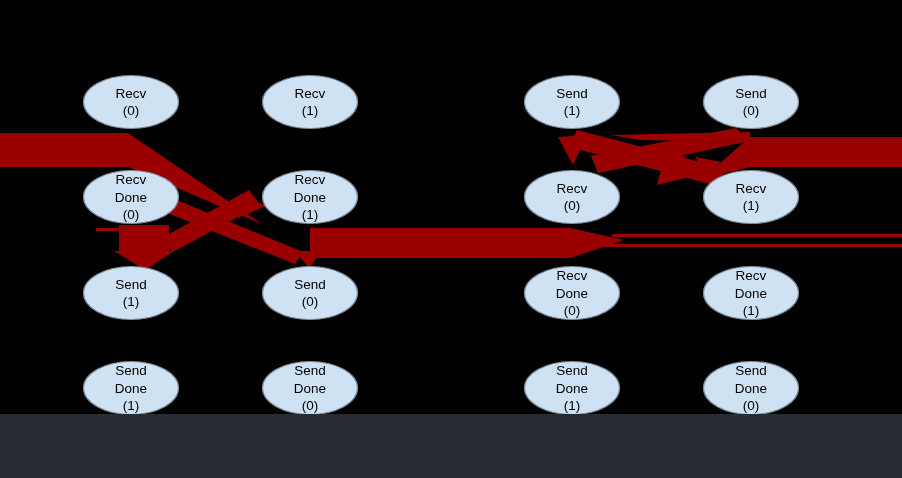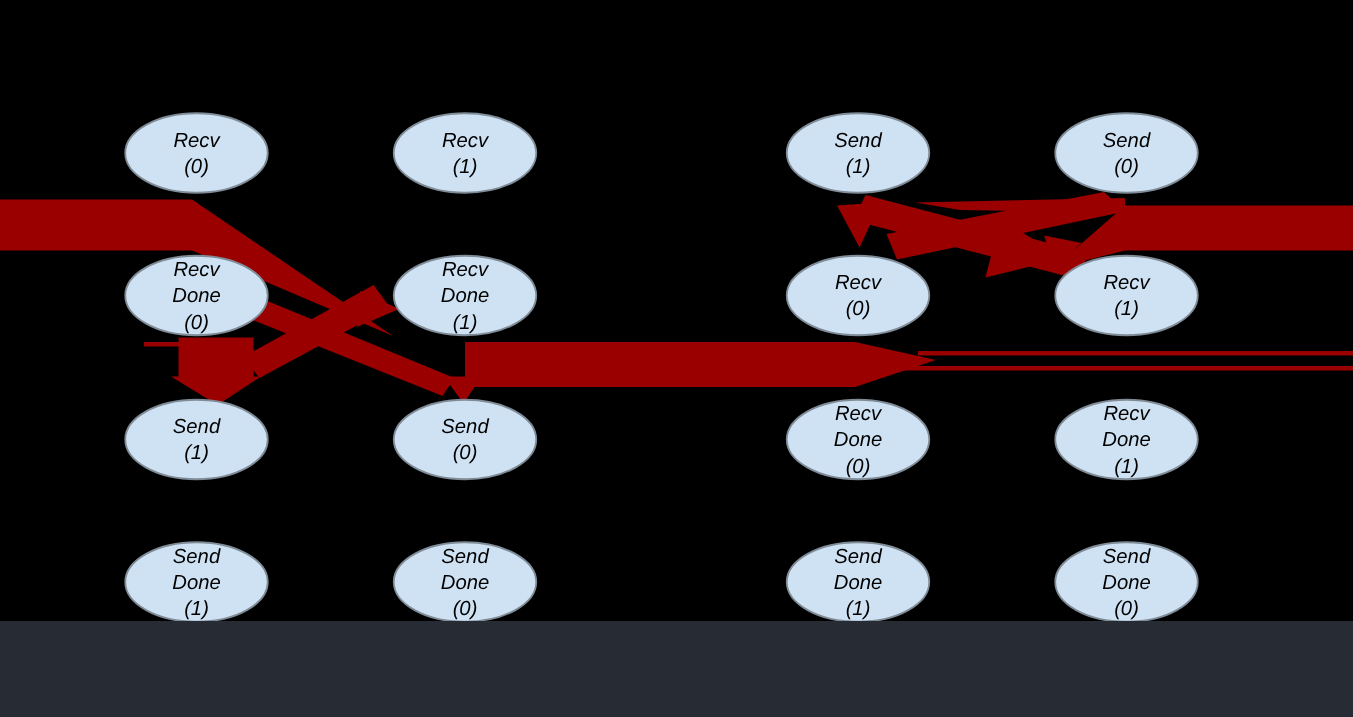--- a/index.html
+++ b/index.html
@@ -19,21 +19,21 @@
   }
   svg { display: block; }
   text {
     font-family: "Liberation Sans", sans-serif;
     fill: #000000;
   }
 </style>
 </head>
 <body style="background: rgb(0, 0, 0);">
 
-<div id="stage" style="background: rgb(0, 0, 0); font-style: italic;">
+<div id="stage" style="background: rgb(0, 0, 0);">
   <svg id="graph-svg" width="902" height="478" viewBox="0 0 902 478" xmlns="http://www.w3.org/2000/svg">
     <g id="edges-layer">
         <rect x="0" y="133" width="128" height="34" fill="#9a0000"></rect>
         <polygon points="128,133 262,224 128,167" fill="#9a0000"></polygon>
         <polygon points="240,194 266,206 238,218" fill="#9a0000"></polygon>
         <polygon points="167,196 303,252 295,264 160,210" fill="#9a0000"></polygon>
         <polygon points="296,251 321,251 309,269" fill="#9a0000"></polygon>
         <polygon points="249,190 260,205 173,252 162,238" fill="#9a0000"></polygon>
         <rect x="119" y="225" width="50" height="28" fill="#9a0000"></rect>
         <polygon points="114,251 174,251 145,270" fill="#9a0000"></polygon>

